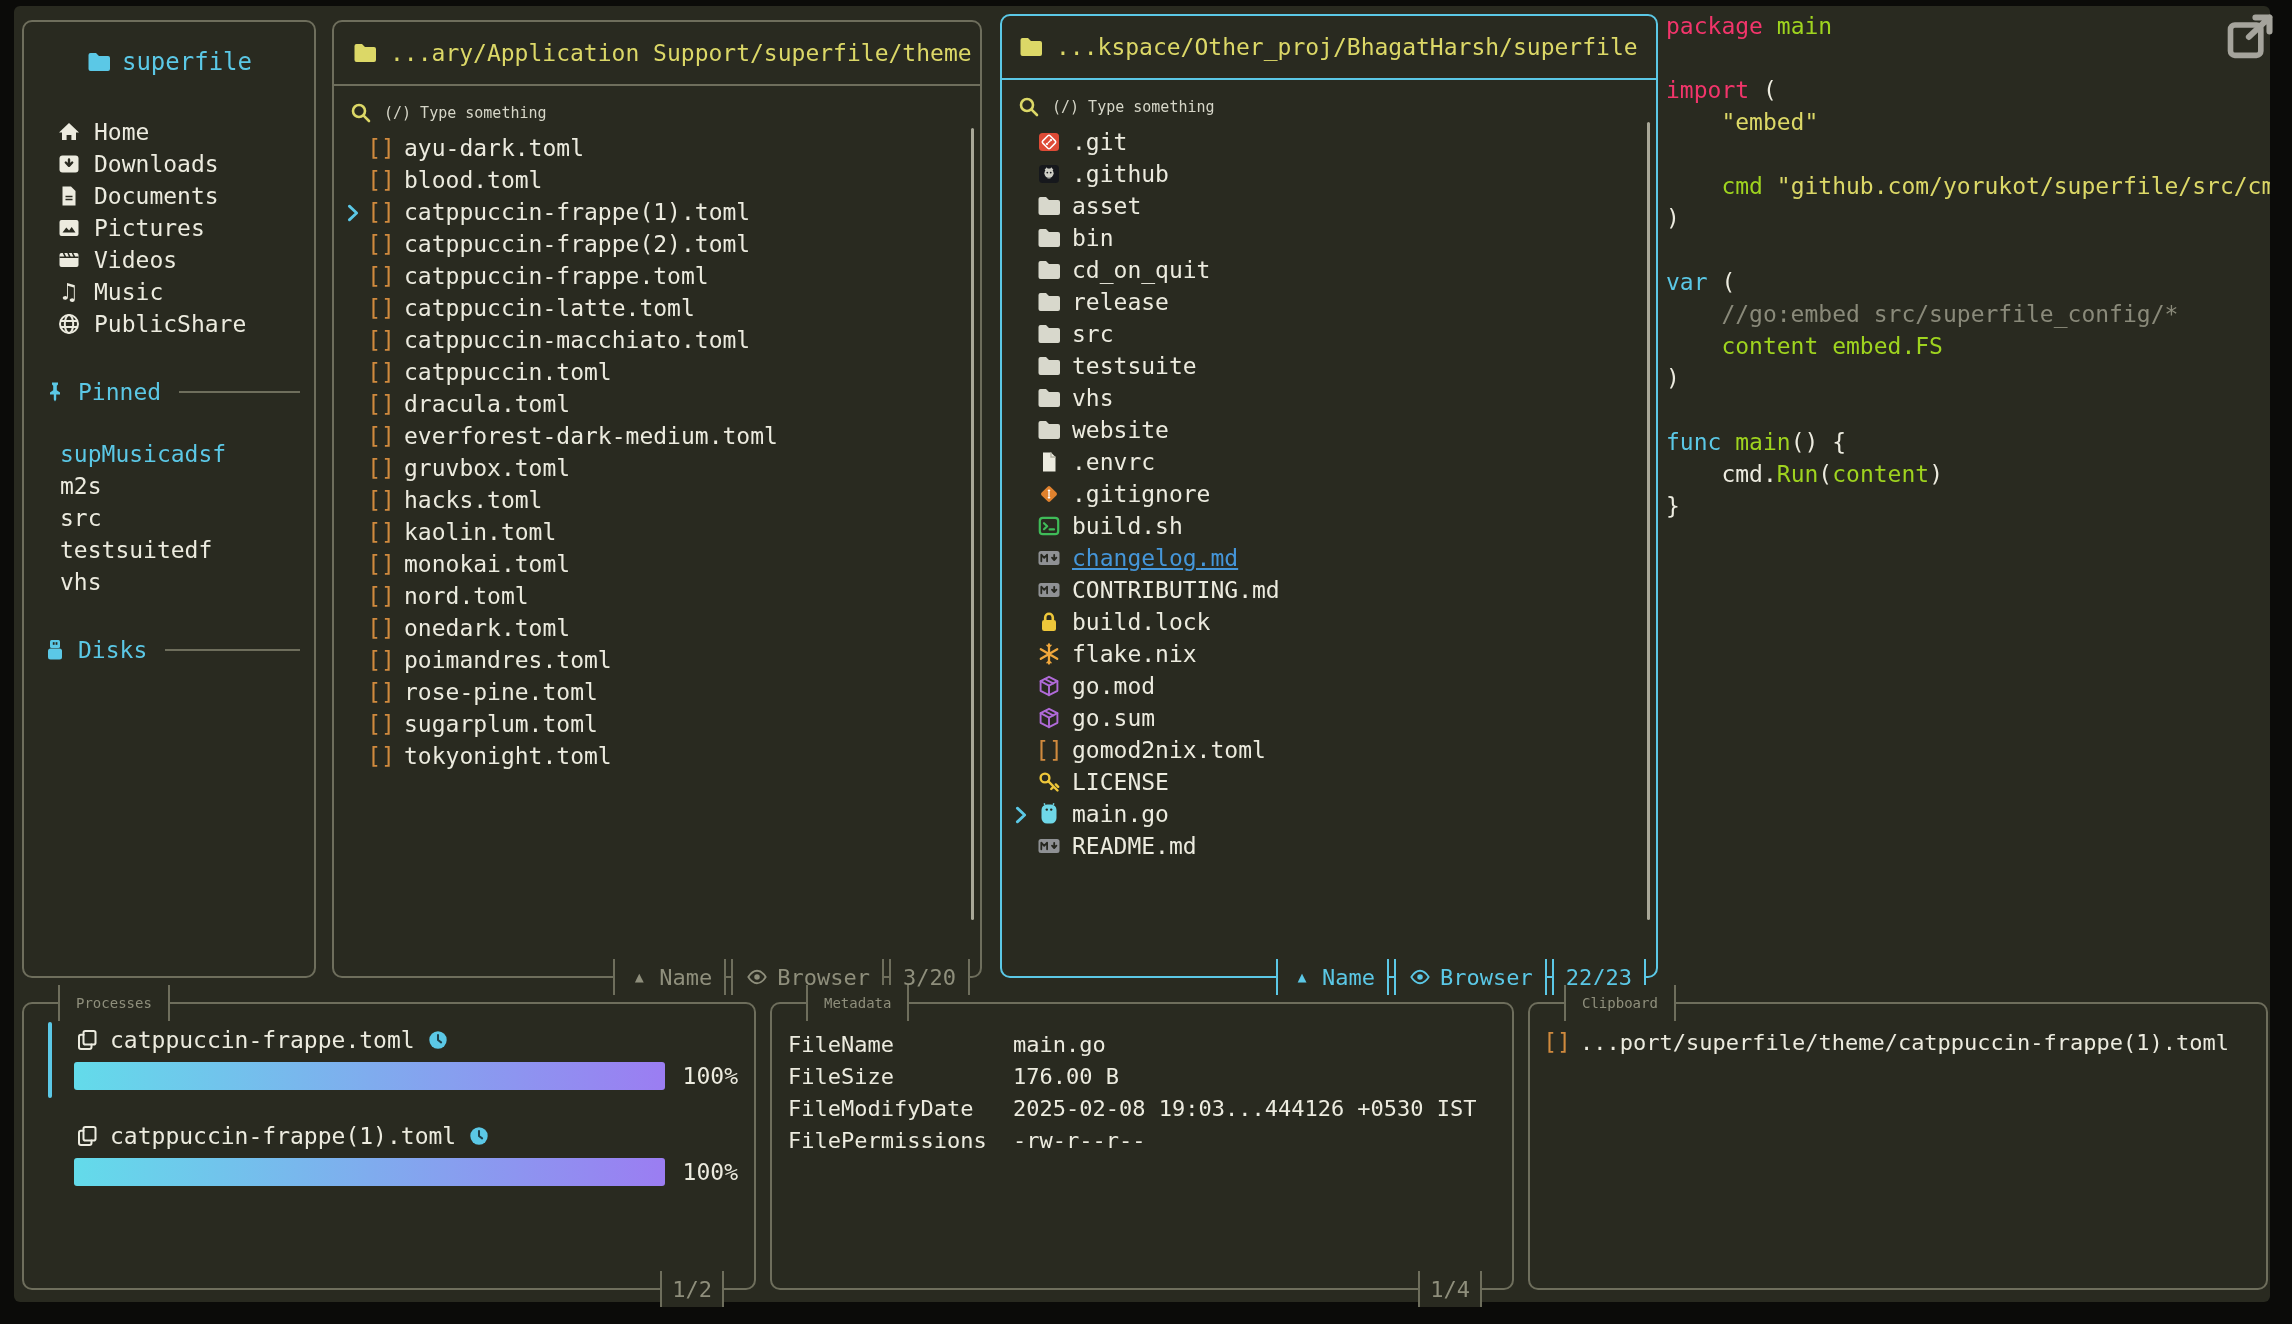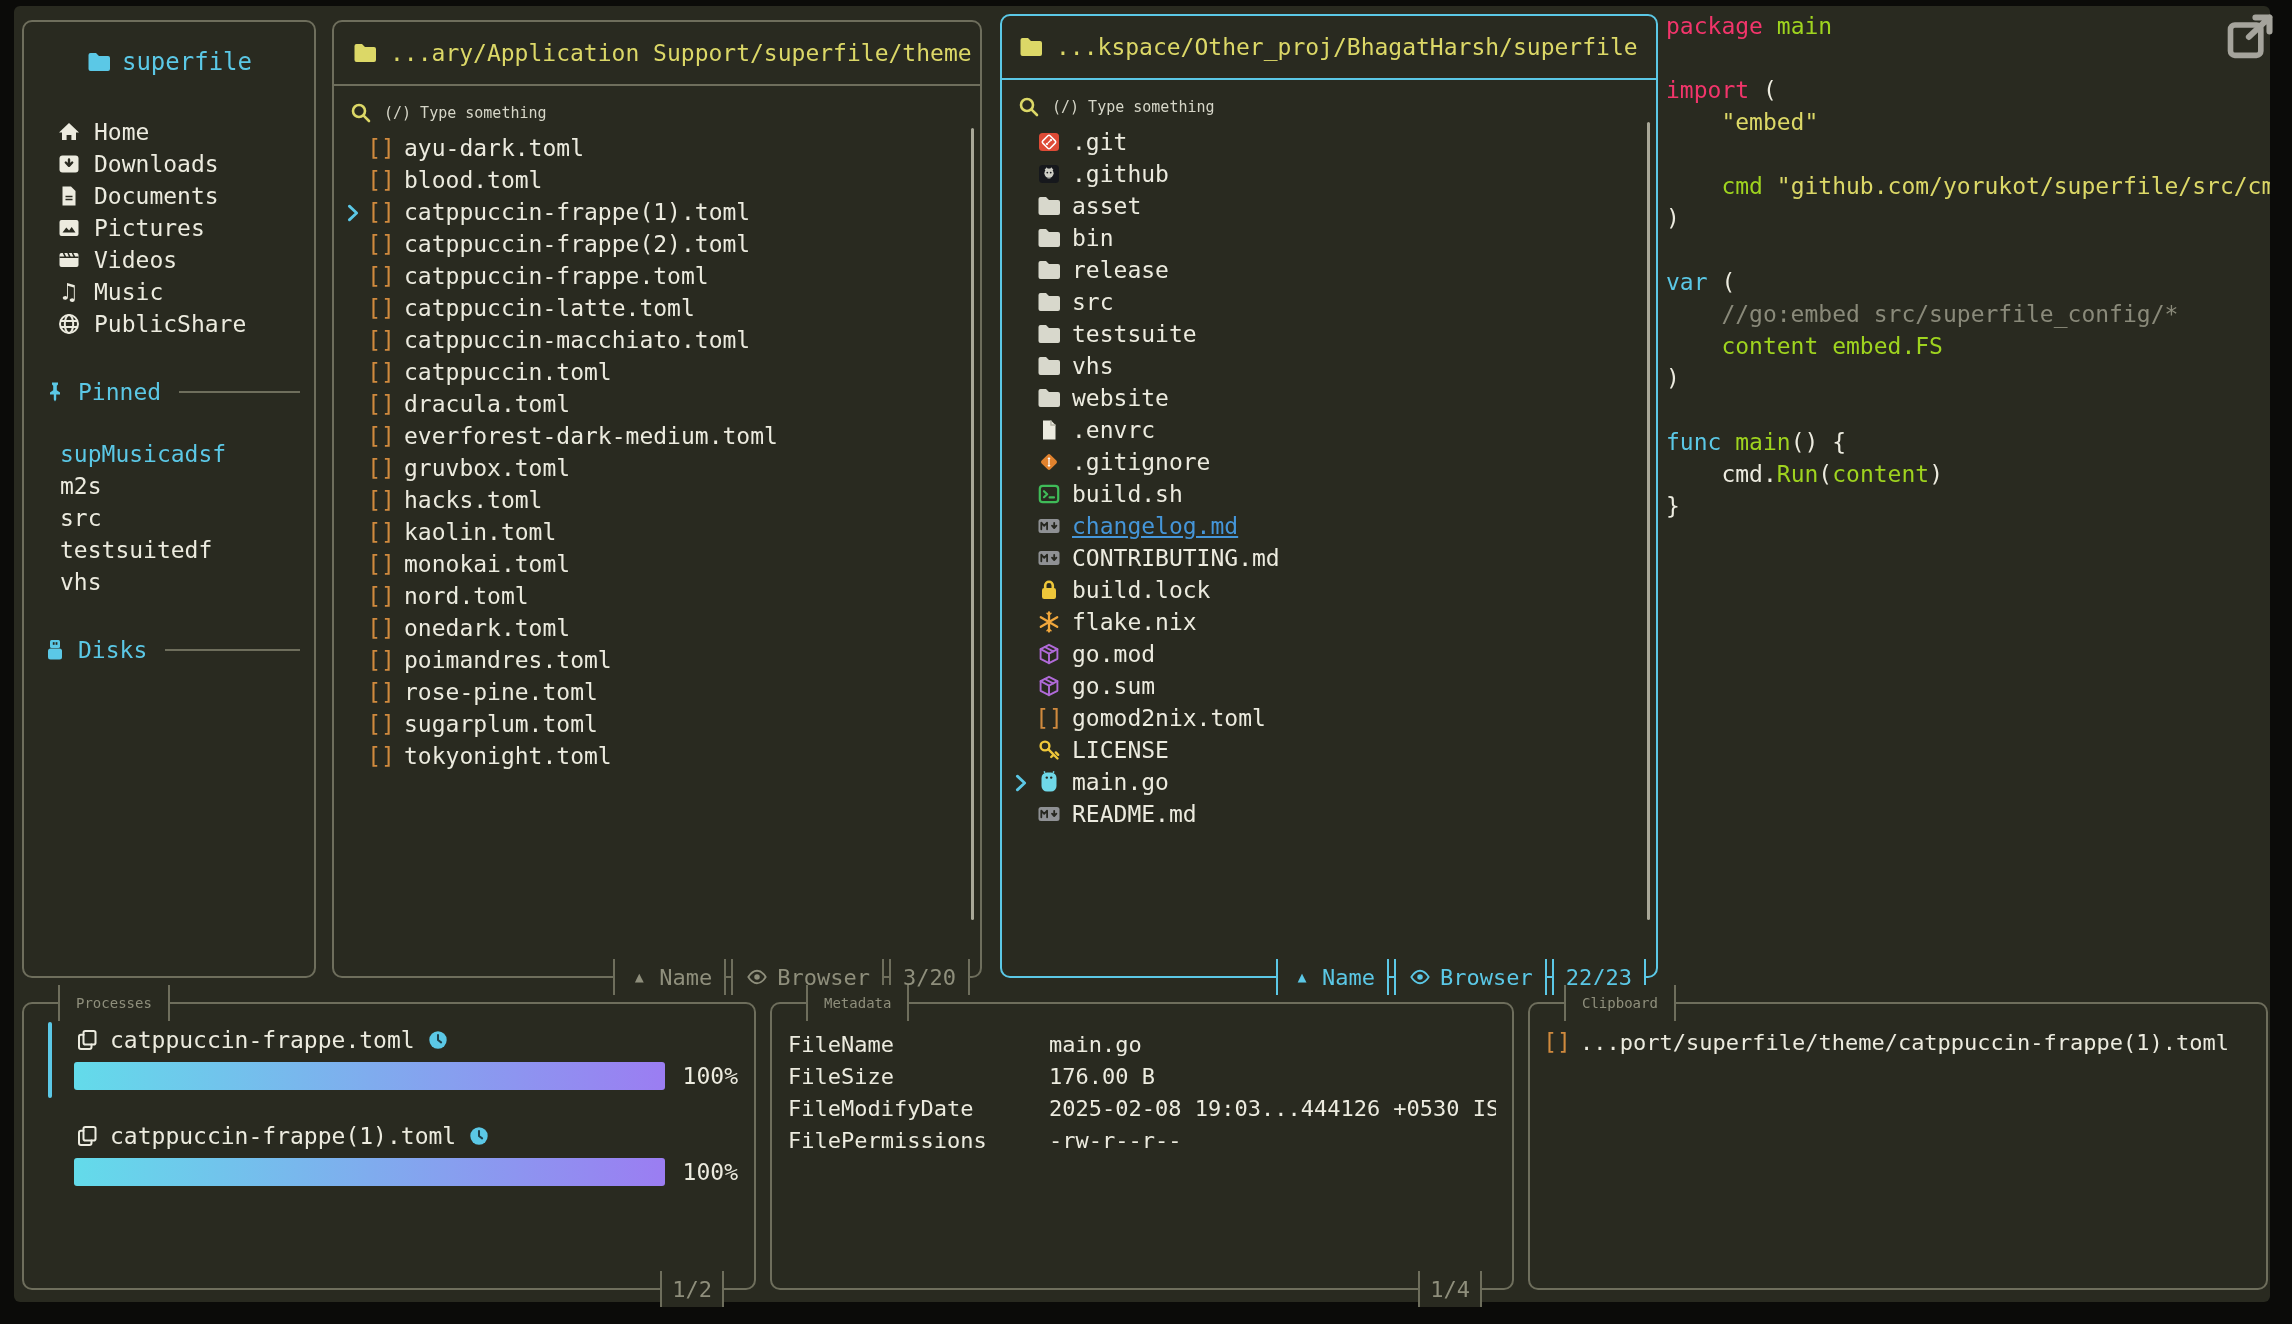--- a/index.html
+++ b/index.html
@@ -73,21 +73,21 @@
   .metadata{left:756px; top:996px; width:744px; height:288px; padding:18px 16px;}
   .clipboard{left:1514px; top:996px; width:740px; height:288px; padding:18px 14px;}
   .proc{position:relative; padding-left:34px; margin-bottom:30px;}
   .proc .selbar{position:absolute; left:8px; top:-2px; width:4px; height:76px;
                 background:var(--accent); border-radius:2px;}
   .proc-name{display:flex; align-items:center; gap:10px; font-size:23px; height:32px;}
   .proc-barrow{display:flex; align-items:center; gap:18px; margin-top:6px;}
   .pbar{width:600px; height:28px; border-radius:3px;
         background:linear-gradient(90deg, var(--grad1), var(--grad2));}
   .ppct{font-size:23px;}
-  .meta-row{display:flex; font-size:22px; height:32px; align-items:center;gap:36px;}
+  .meta-row{display:flex; font-size:22px; height:32px; align-items:center;}
   .meta-label{width:225px; flex:0 0 225px;}
   .meta-value{white-space:nowrap; overflow:hidden;}
   .meta-rows{margin-top:6px;}
   .clip-item{display:flex; align-items:center; gap:10px; font-size:22px; height:32px; margin-top:4px;
              white-space:nowrap; overflow:hidden;}
 </style>
 </head>
 <body>
 
 <div class="term">
@@ -415,20 +415,28 @@
           </span>
           <span class="fname">asset</span>
         </li>
         <li class="file-row">
           <span class="ic">
             <svg width="24" height="24" viewBox="0 0 24 24">
               <path d="M1.5 5 a2 2 0 0 1 2-2 h5.5 l3 3 h9 a2 2 0 0 1 2 2 v11 a2 2 0 0 1-2 2 H3.5 a2 2 0 0 1-2-2 Z" fill="#d8d8cc"></path>
             </svg>
           </span>
           <span class="fname">bin</span>
+        </li>
+        <li class="file-row">
+          <span class="ic">
+            <svg width="24" height="24" viewBox="0 0 24 24">
+              <path d="M1.5 5 a2 2 0 0 1 2-2 h5.5 l3 3 h9 a2 2 0 0 1 2 2 v11 a2 2 0 0 1-2 2 H3.5 a2 2 0 0 1-2-2 Z" fill="#d8d8cc"></path>
+            </svg>
+          </span>
+          <span class="fname">cd_on_quit</span>
         </li>
         <li class="file-row">
           <span class="ic">
             <svg width="24" height="24" viewBox="0 0 24 24">
               <path d="M1.5 5 a2 2 0 0 1 2-2 h5.5 l3 3 h9 a2 2 0 0 1 2 2 v11 a2 2 0 0 1-2 2 H3.5 a2 2 0 0 1-2-2 Z" fill="#d8d8cc"></path>
             </svg>
           </span>
           <span class="fname">release</span>
         </li>
         <li class="file-row">

